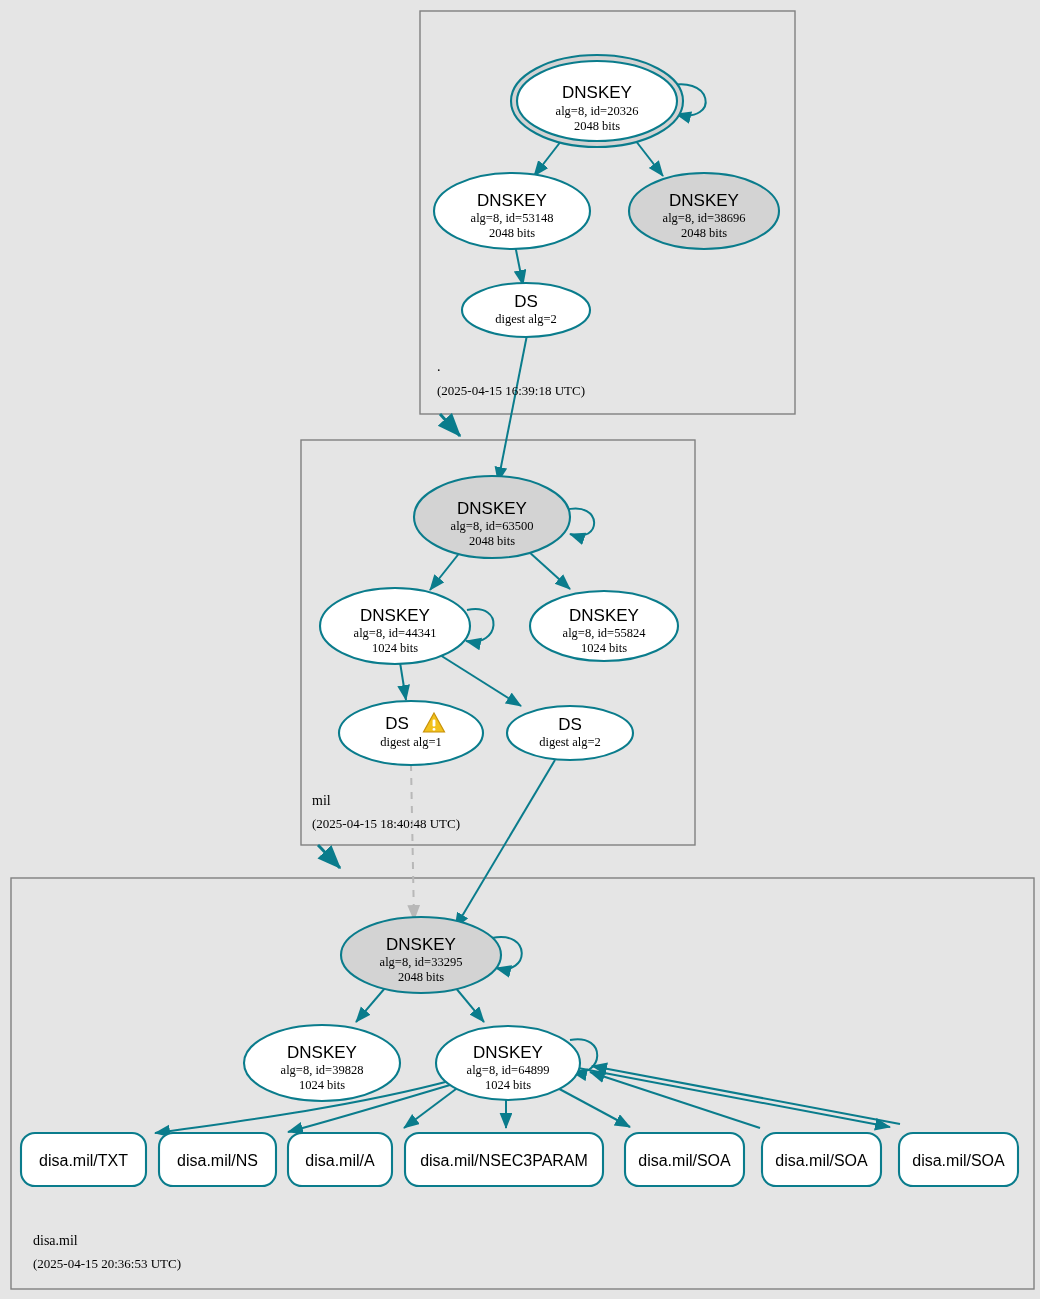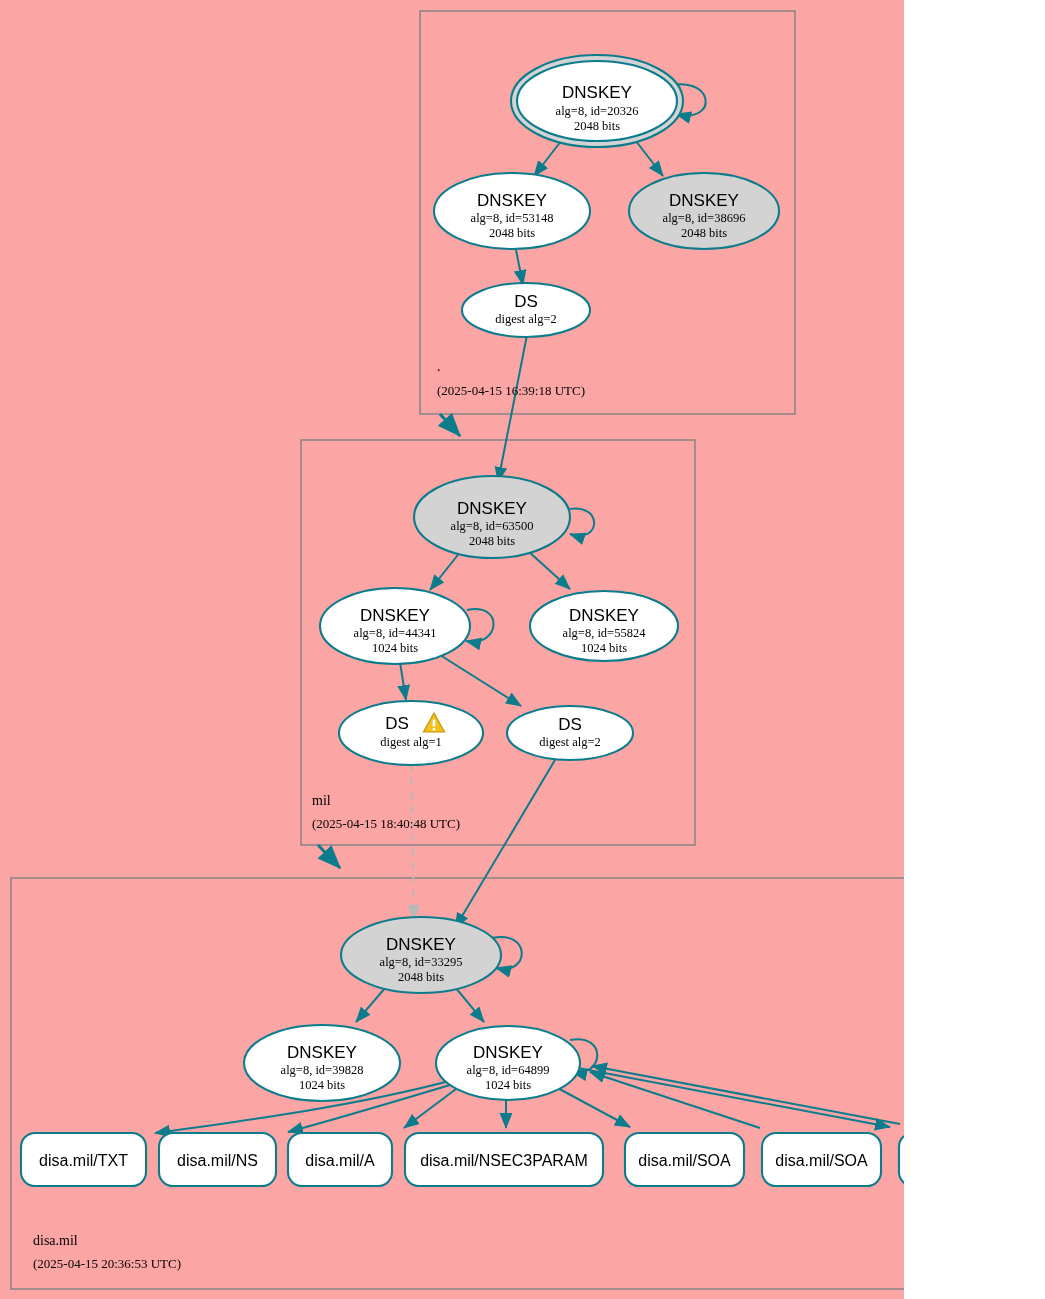--- a/index.html
+++ b/index.html
@@ -2,23 +2,23 @@
 <html><head>
 <meta charset="utf-8">
 <style>
   html, body {
     margin: 0;
     padding: 0;
     background: #ffffff;
   }
   #root {
     position: relative;
-    width: 904px;
+    width: 1040px;
     height: 1299px;
-    background: #fca5a5;
+    background: #e5e5e5;
     font-family: "Liberation Sans", sans-serif;
     overflow: hidden;
   }
   svg.graph {
     position: absolute;
     top: 0; left: 0;
     width: 1045px;
     height: 1299px;
   }
   .zone-box {

